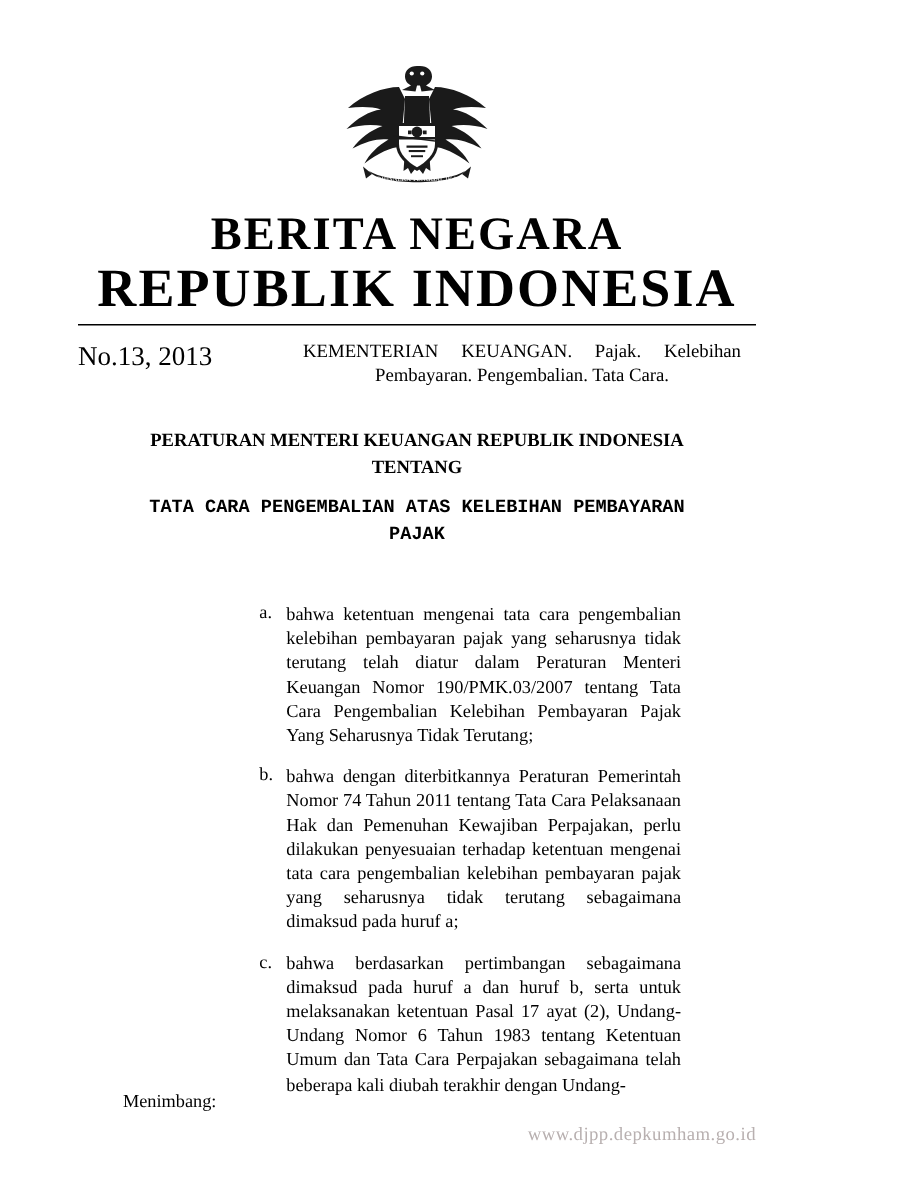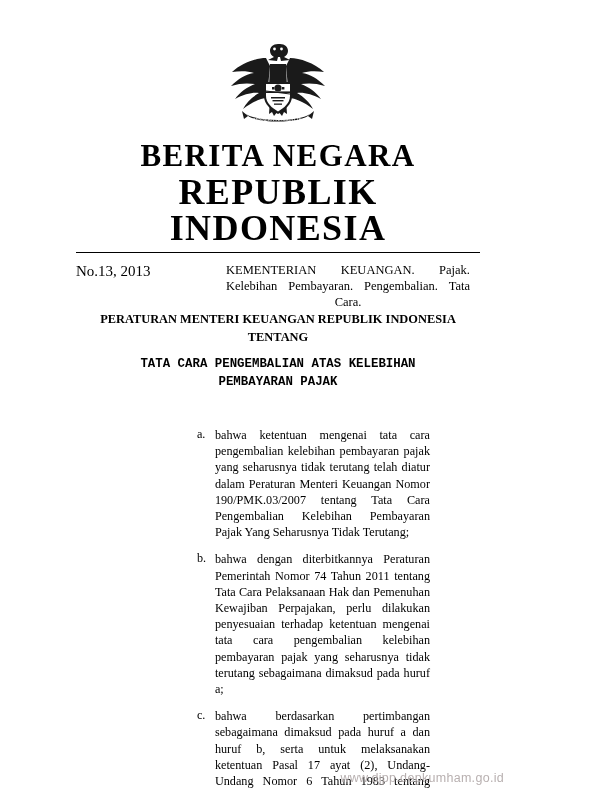--- a/index.html
+++ b/index.html
@@ -13,21 +13,21 @@
     font-family: "Liberation Serif", serif;
     color: #000000;
     position: relative;
     overflow: hidden;
   }
   .page {
     position: relative;
     width: 556px;
     height: 792px;
     box-sizing: border-box;
-    padding: 0 76px;
+    padding: 0 52px;
   }
 
   
   .emblem-wrap {
     text-align: center;
     padding-top: 38px;
     height: 92px;
   }
   .emblem {
     display: inline-block;
@@ -60,37 +60,38 @@
     margin: 6px 0 0 0;
   }
 
   
   .issue-row {
     display: flex;
     align-items: flex-start;
     margin-top: 9px;
   }
   .issue-no {
-    font-size: 15px;
+    font-size: 18px;
     width: 150px;
     flex: 0 0 150px;
     padding-top: 1px;
   }
   .issue-subject {
     flex: 1;
     font-size: 12.5px;
     text-align: justify;
     text-align-last: center;
     line-height: 16px;
     padding-right: 10px;
   }
 
   
   .titleblock {
     text-align: center;
+    margin-top: 26px;
   }
   .titleblock div {
     font-weight: bold;
     font-size: 12.4px;
     line-height: 18px;
   }
   .titleblock .gap-above {
     margin-top: 9px;
   }
   .titleblock .wide {
@@ -138,22 +139,22 @@
   .item .text {
     flex: 1;
     text-align: justify;
     line-height: 16.2px;
   }
 
   
   .footer {
     position: absolute;
     right: 52px;
-    bottom: 7px;
-    font-family: Liberation Sans, sans-serif;
+    bottom: 28px;
+    font-family: Liberation Serif, serif;
     font-size: 12.5px;
     color: #b8b0b0;
     letter-spacing: 0.3px;
   }
 </style>
 </head>
 <body>
 
 <div class="page">
 

